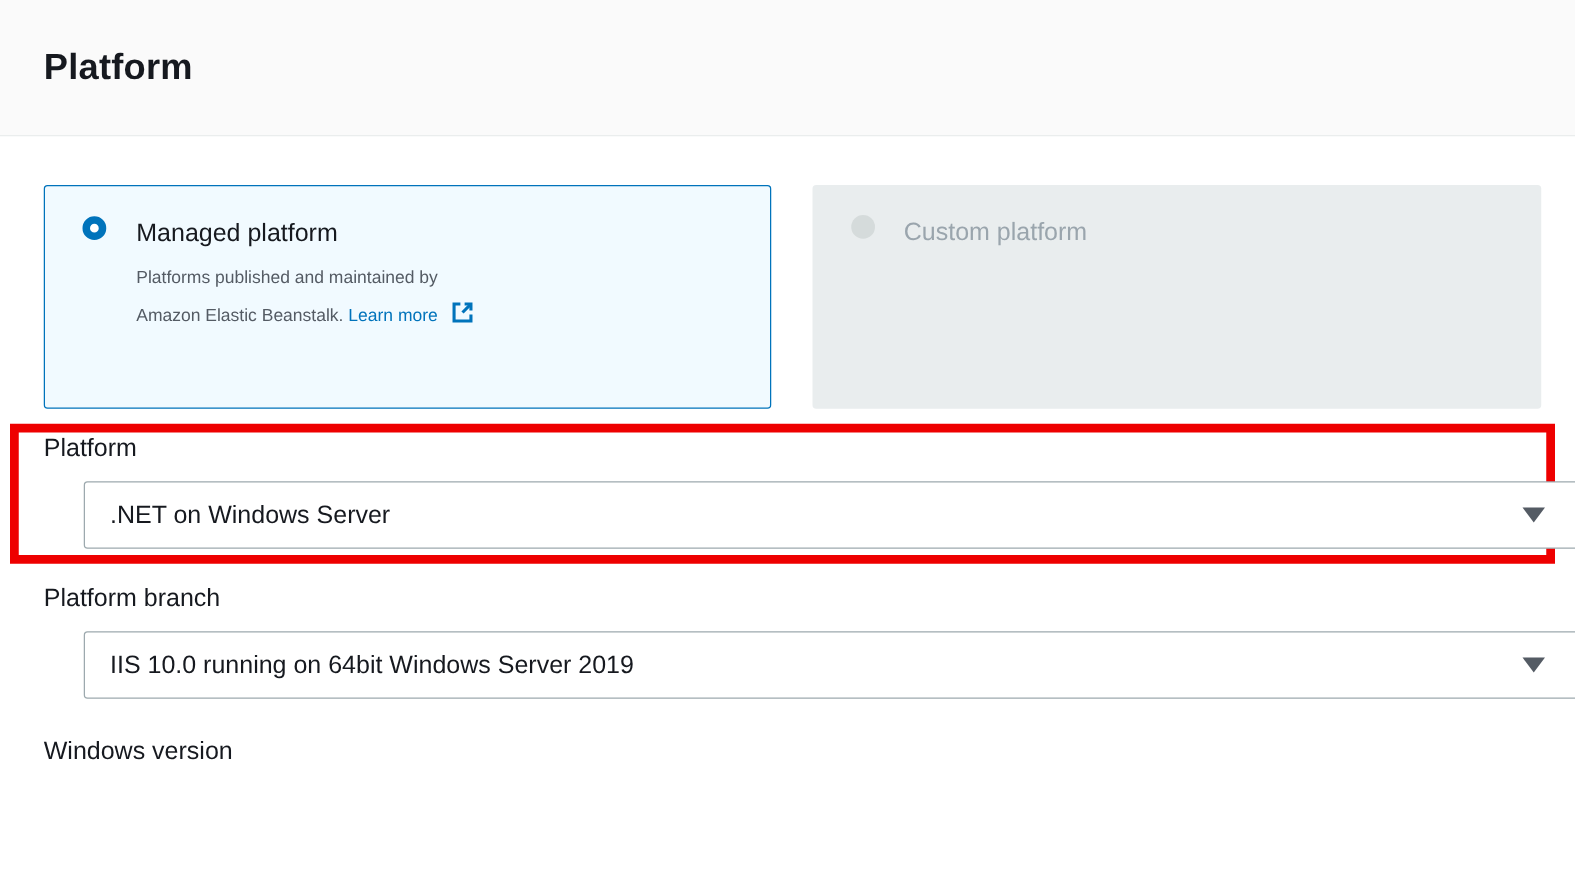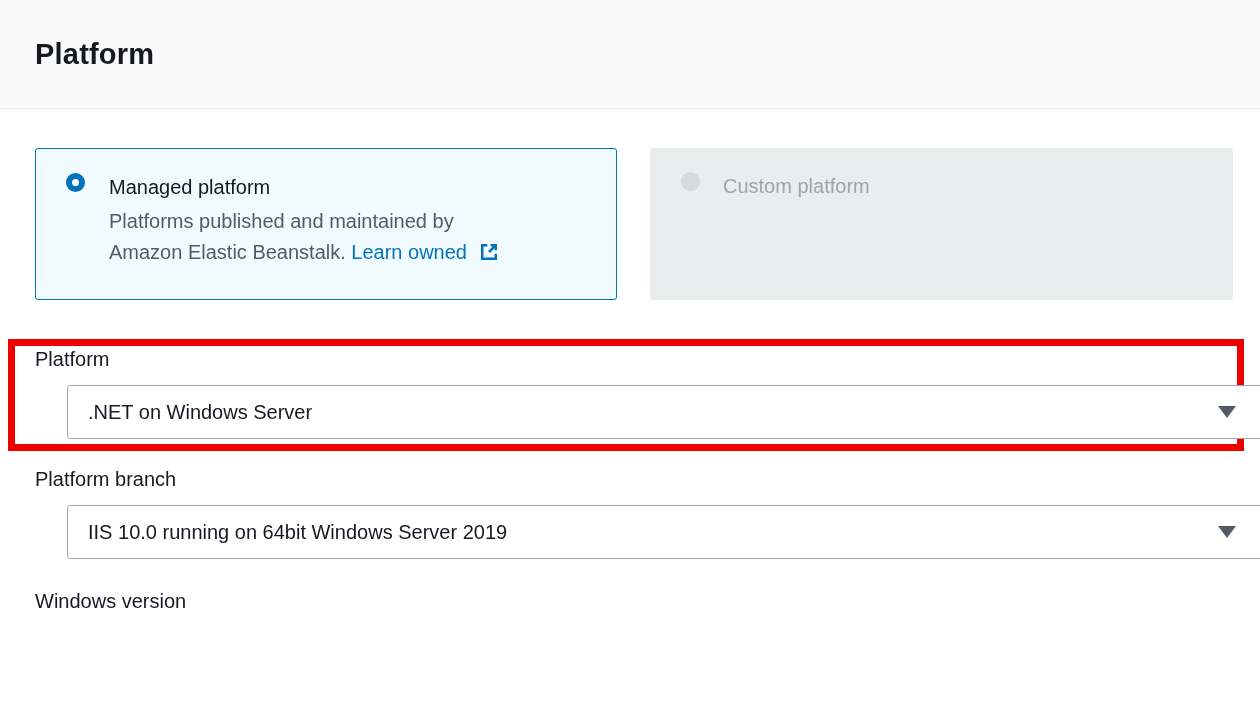--- a/index.html
+++ b/index.html
@@ -32,21 +32,21 @@
     font-size: 29px;
     font-weight: 700;
     color: #16191f;
     letter-spacing: 0.2px;
   }
 
   
   .card {
     position: absolute;
     top: 148px;
-    height: 152px;
+    height: 179px;
     border-radius: 3px;
     box-sizing: border-box;
     padding-left: 23px;
   }
   .card-managed {
     left: 35px;
     width: 582px;
     background: #f1faff;
     border: 1px solid #0073bb;
   }
@@ -74,21 +74,21 @@
     position: absolute;
     left: 73px; top: 25px;
     font-size: 20px;
     line-height: 26px;
     color: #16191f;
   }
   .card-custom .card-title { color: #9aa5ad; }
   .card-desc {
     position: absolute;
     left: 73px; top: 57px;
-    font-size: 20px;
+    font-size: 14px;
     line-height: 31px;
     color: #545b64;
   }
   .card-custom .card-desc { color: #a8b2b9; }
   .learn-more {
     color: #0073bb;
     text-decoration: none;
     cursor: pointer;
   }
   .ext-icon {
@@ -160,21 +160,21 @@
   <div class="section-header">
     <h1 class="page-title">Platform</h1>
   </div>
 
   <div class="card card-managed">
     <span class="radio-checked"></span>
     <div class="card-title">Managed platform</div>
     <div class="card-desc">
       <span>Platforms published and maintained by</span><br>
       <span>Amazon Elastic Beanstalk.</span>
-      <a class="learn-more">Learn owned</a>
+      <a class="learn-more">Learn more</a>
       <span class="ext-icon">
         <svg width="18" height="18" viewBox="0 0 16 16">
           <path d="M14 9.5 V14 H2 V2 H6.5" fill="none" stroke="#0073bb" stroke-width="2.2"></path>
           <path d="M9.5 2 H14 V6.5" fill="none" stroke="#0073bb" stroke-width="2.2"></path>
           <path d="M13.6 2.4 L8 8" fill="none" stroke="#0073bb" stroke-width="2.2"></path>
         </svg>
       </span>
     </div>
   </div>
 

